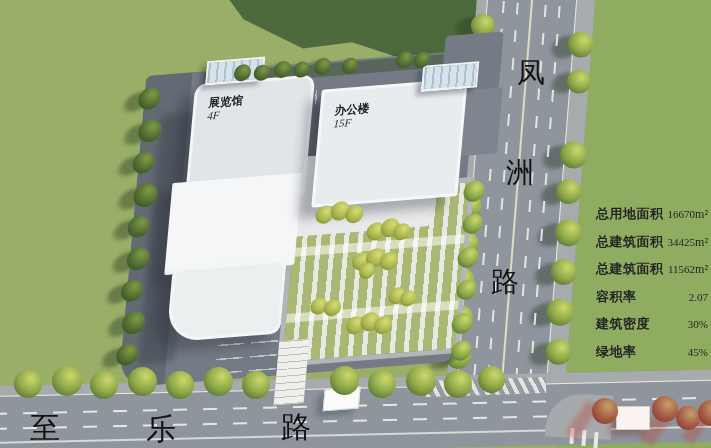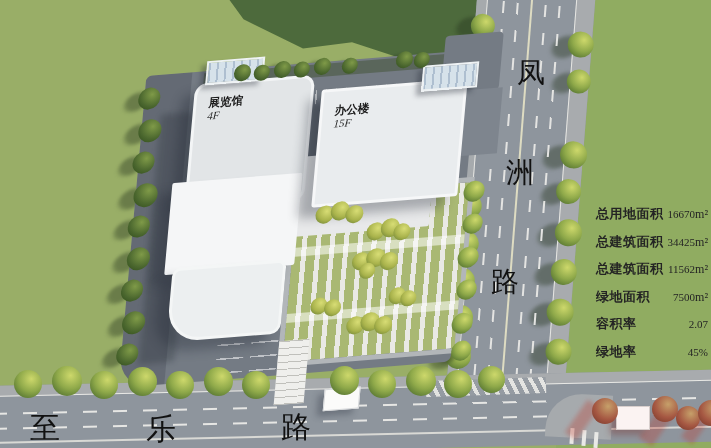--- a/index.html
+++ b/index.html
@@ -243,26 +243,26 @@
       </div>
     <div class="srow">
         <span class="slabel">总建筑面积</span>
         <span class="svalue"><span>34425</span><span class="sunit">m²</span></span>
       </div>
     <div class="srow">
         <span class="slabel">总建筑面积</span>
         <span class="svalue"><span>11562</span><span class="sunit">m²</span></span>
       </div>
     <div class="srow">
-        <span class="slabel">绿地面积</span>
-        <span class="svalue"><span>7500</span><span class="sunit">m²</span></span>
-      </div>
-    <div class="srow">
         <span class="slabel">容积率</span>
         <span class="svalue"><span>2.07</span><span class="sunit"></span></span>
+      </div>
+    <div class="srow">
+        <span class="slabel">建筑密度</span>
+        <span class="svalue"><span>30%</span><span class="sunit"></span></span>
       </div>
     <div class="srow">
         <span class="slabel">绿地率</span>
         <span class="svalue"><span>45%</span><span class="sunit"></span></span>
       </div>
   </div>
 
 <div class="tree" style="left: 14px; top: 370px; width: 28px; height: 28px;"></div>
     <div class="tree" style="left: 52px; top: 366px; width: 30px; height: 30px;"></div>
     <div class="tree" style="left: 90px; top: 371px; width: 28px; height: 28px;"></div>

